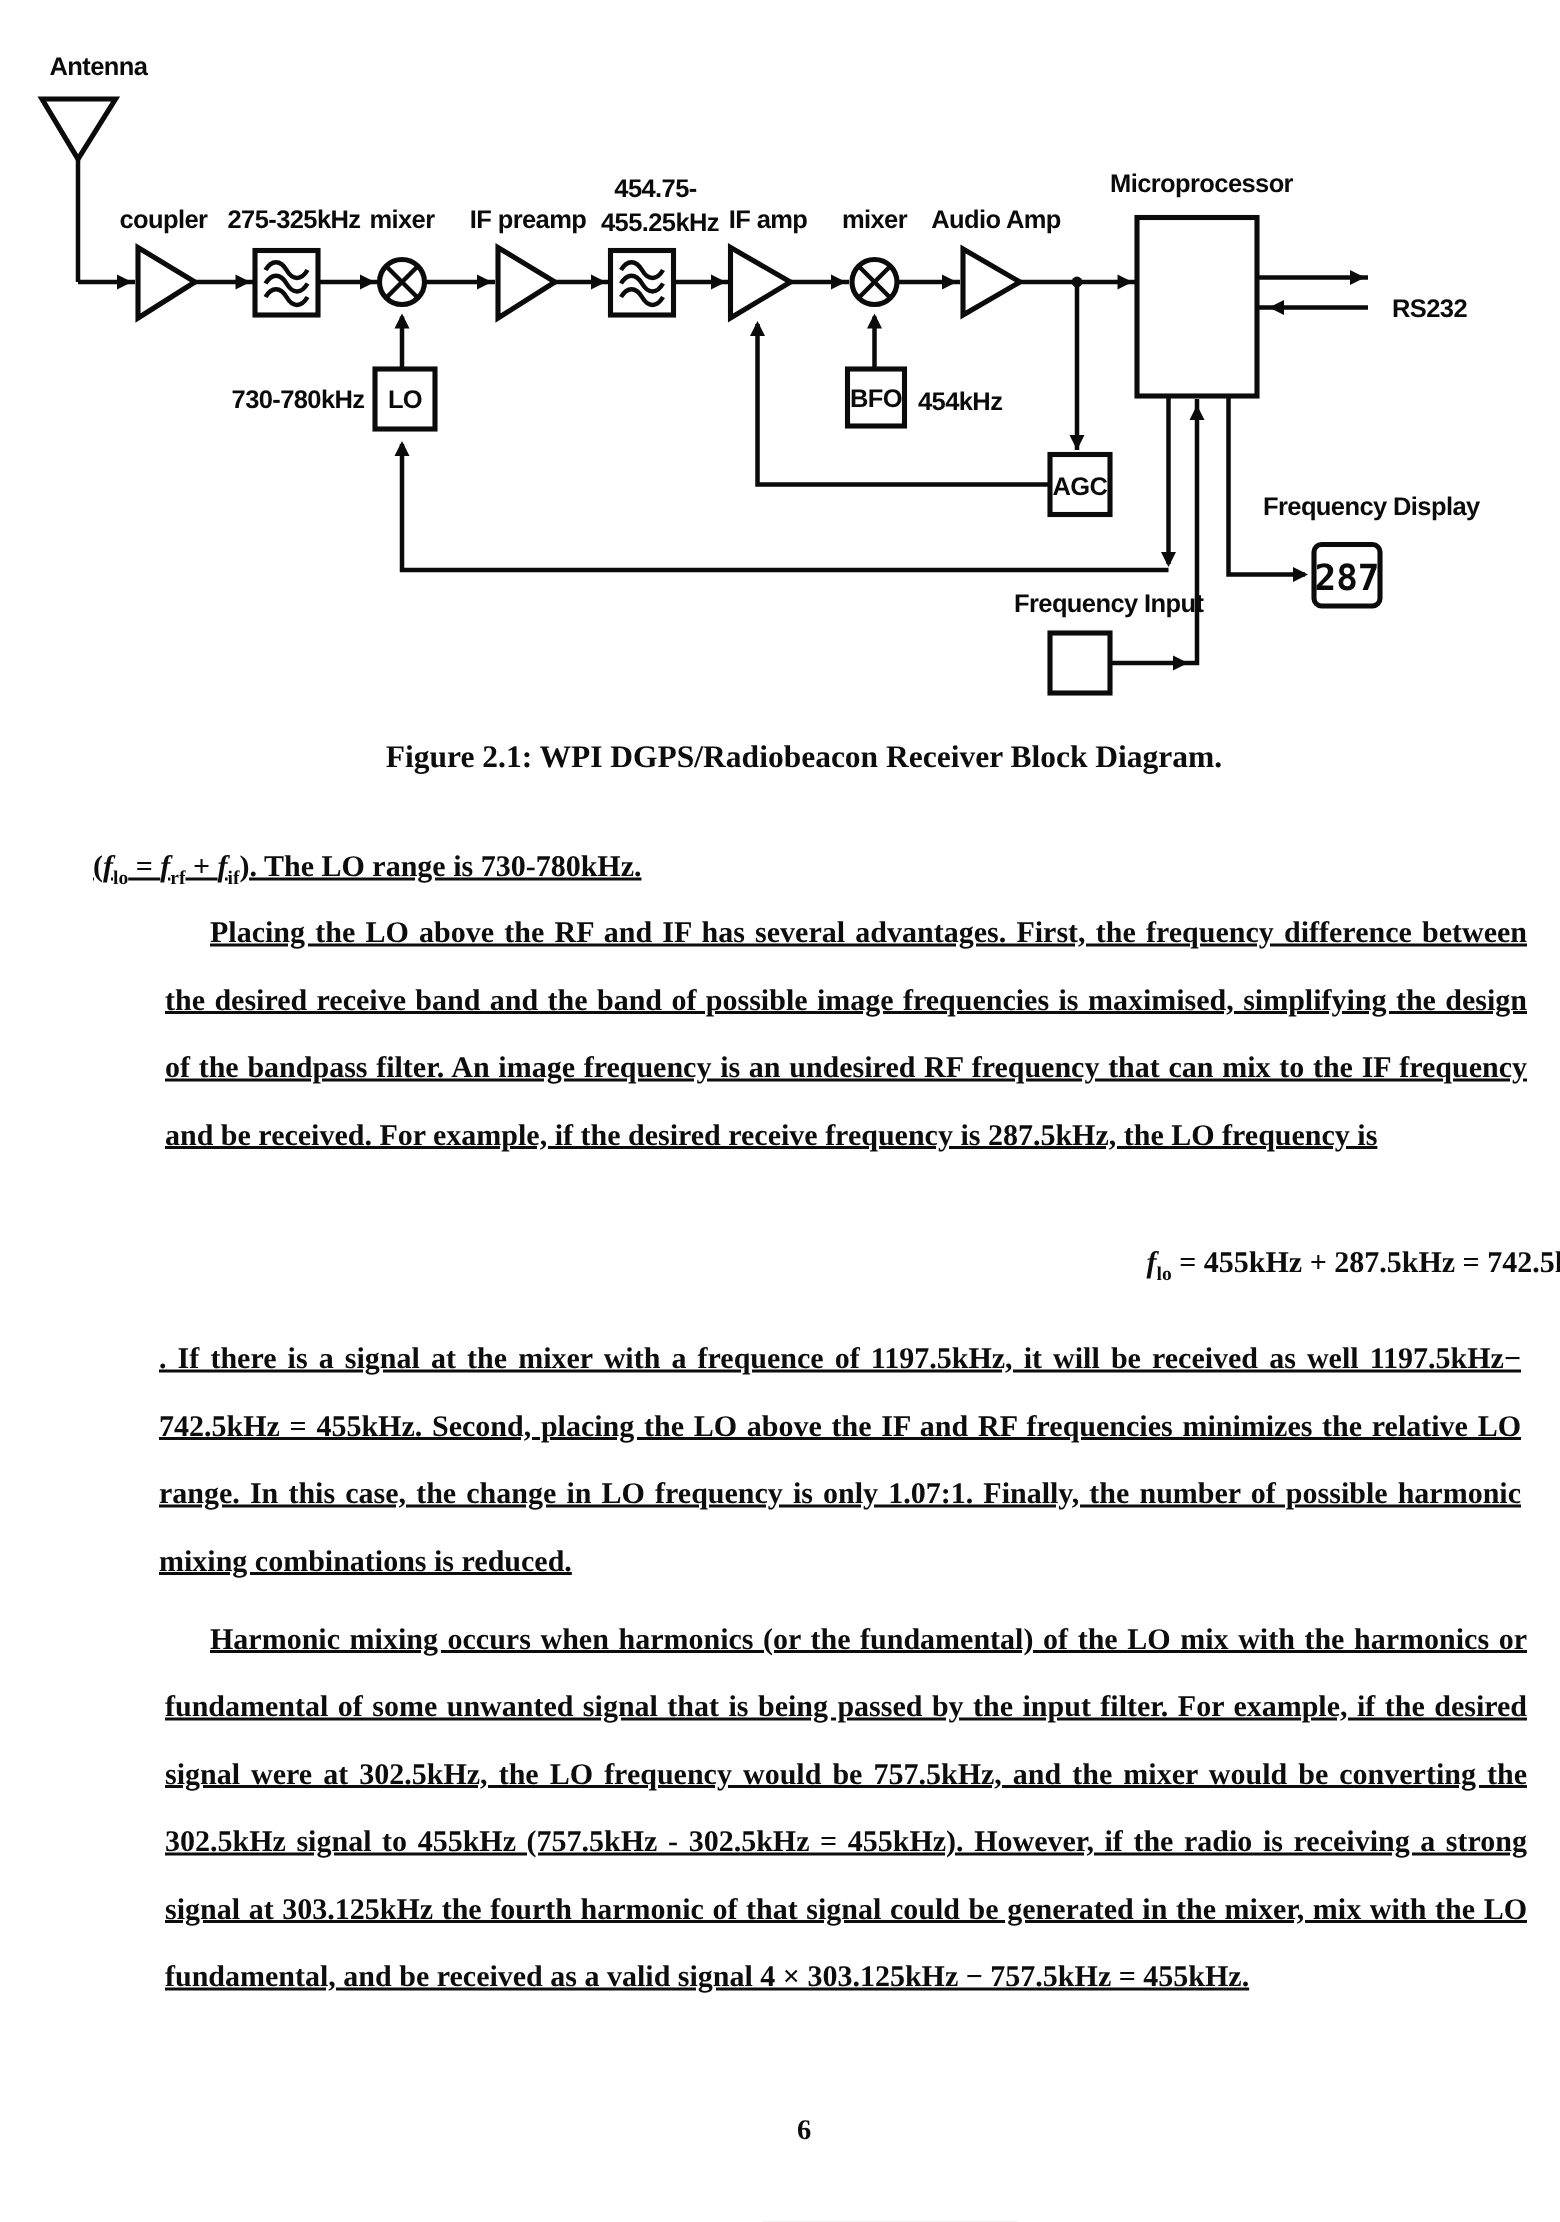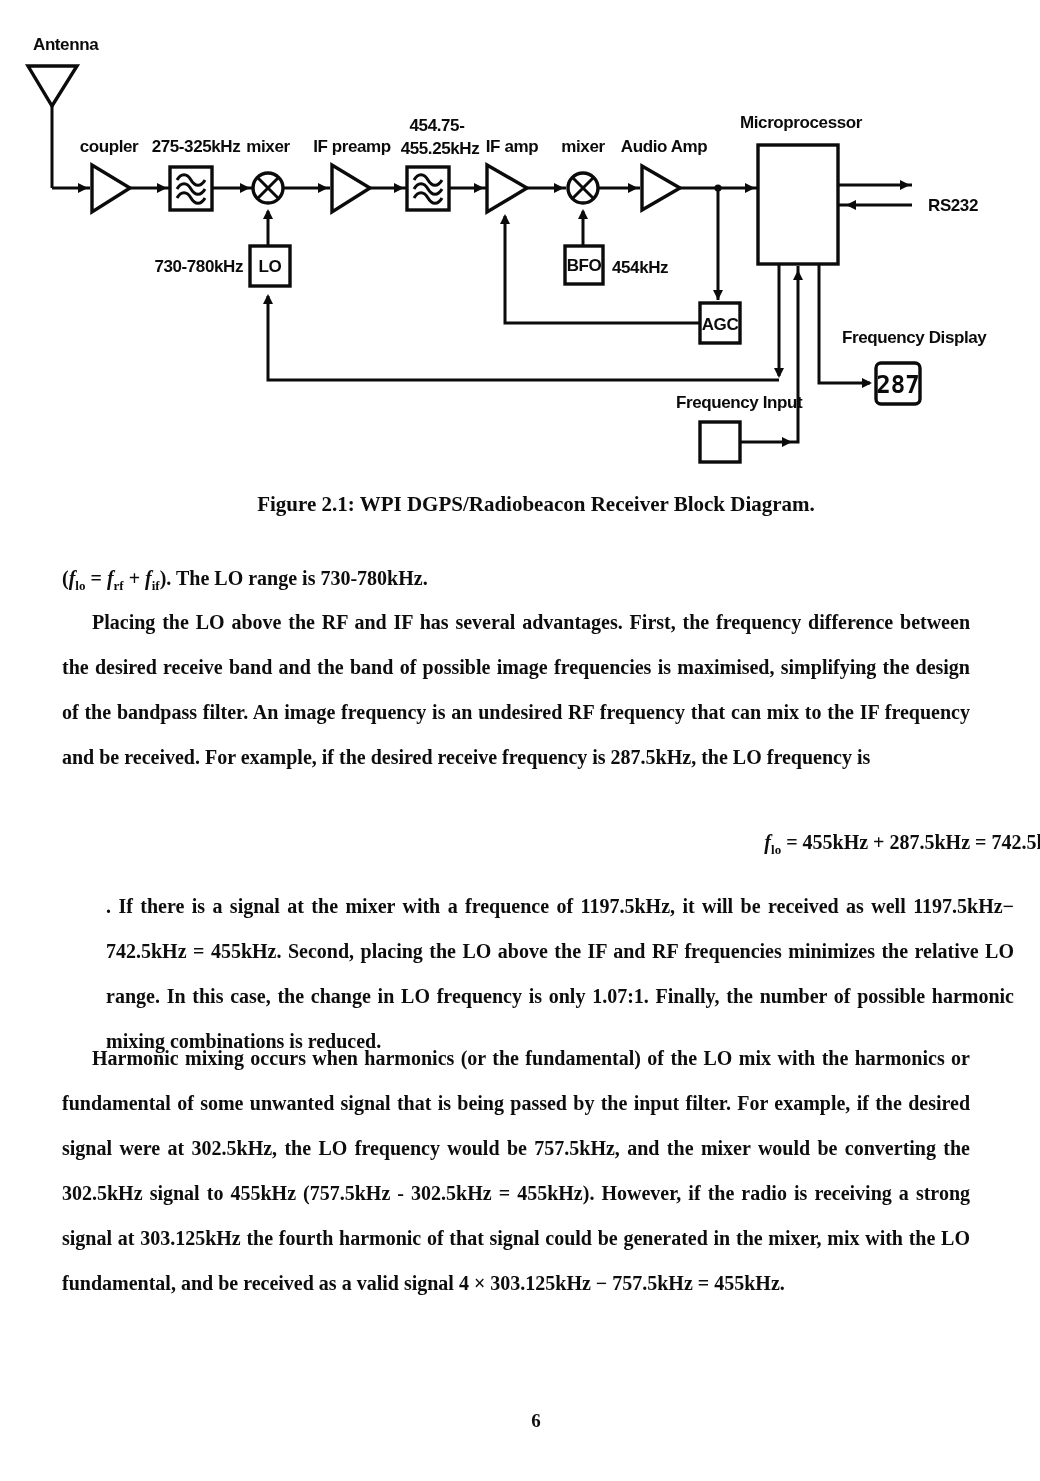--- a/index.html
+++ b/index.html
@@ -34,26 +34,27 @@
   }
   
   .caption{
     position:absolute;top:492px;left:0;width:100%;
     text-align:center;font-weight:bold;font-size:21px;
   }
   .para{
     position:absolute;left:62px;width:908px;
     font-weight:bold;font-size:20px;line-height:45px;
     text-align:justify;
+    text-decoration:underline;
   }
-  .indent{text-indent:30px;}
+  .indent{text-indent:30px;margin-left:48px;}
   #para1{top:556px;}
   #para2{top:600px;}
   #para3{top:884px;margin-left:44px;}
-  #para4{top:1036px;}
+  #para4{top:1071px;}
   .equation{
     position:absolute;top:831px;left:0;width:100%;
     text-align:right;font-weight:bold;font-size:20px;
   }
   .equation i, .para i{font-family:"Liberation Serif", serif;}
   sub{font-size:13px;font-weight:bold;}
   .pageno{
     position:absolute;top:1410px;left:0;width:100%;
     text-align:center;font-weight:bold;font-size:19px;
   }

